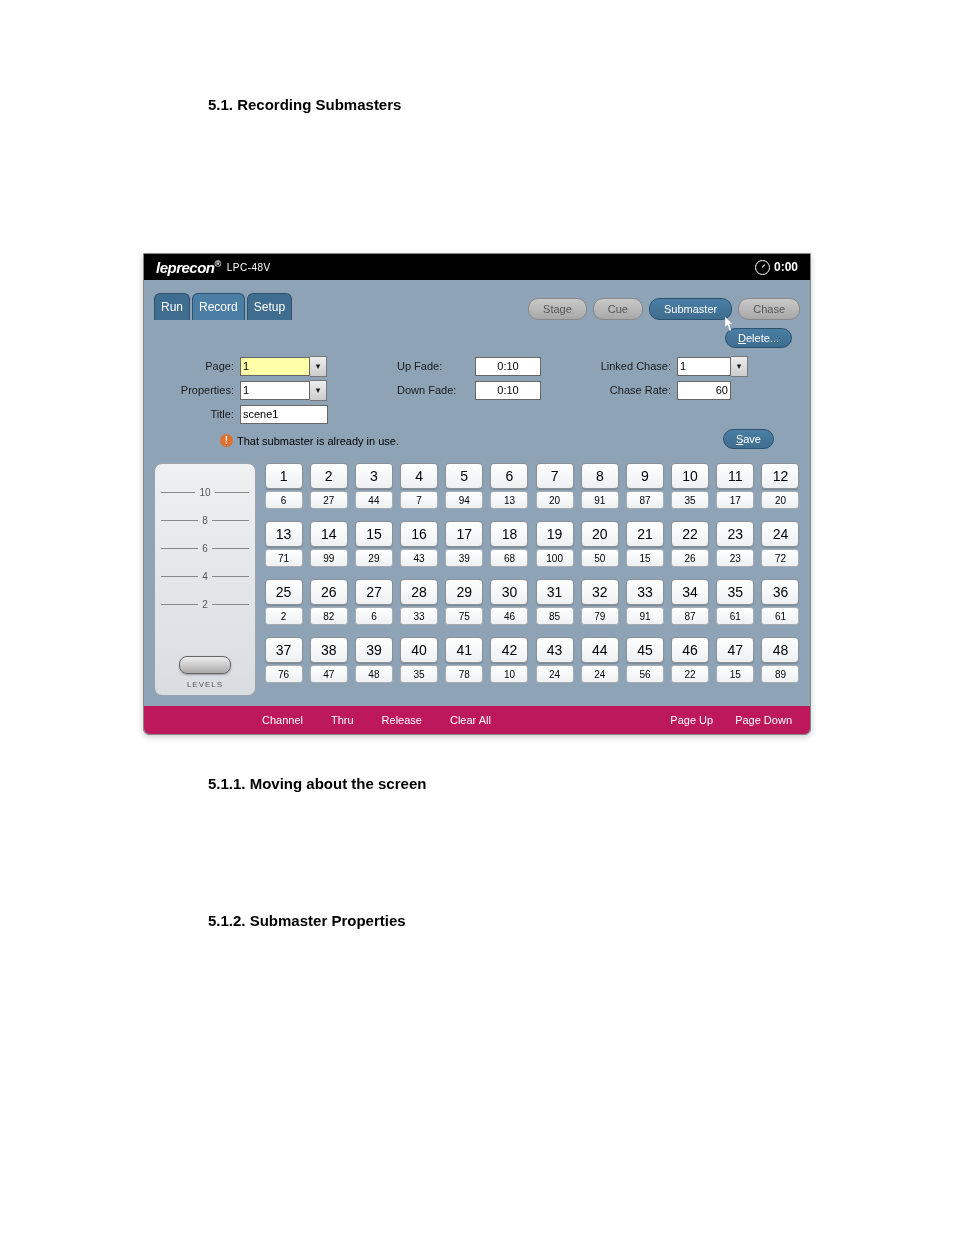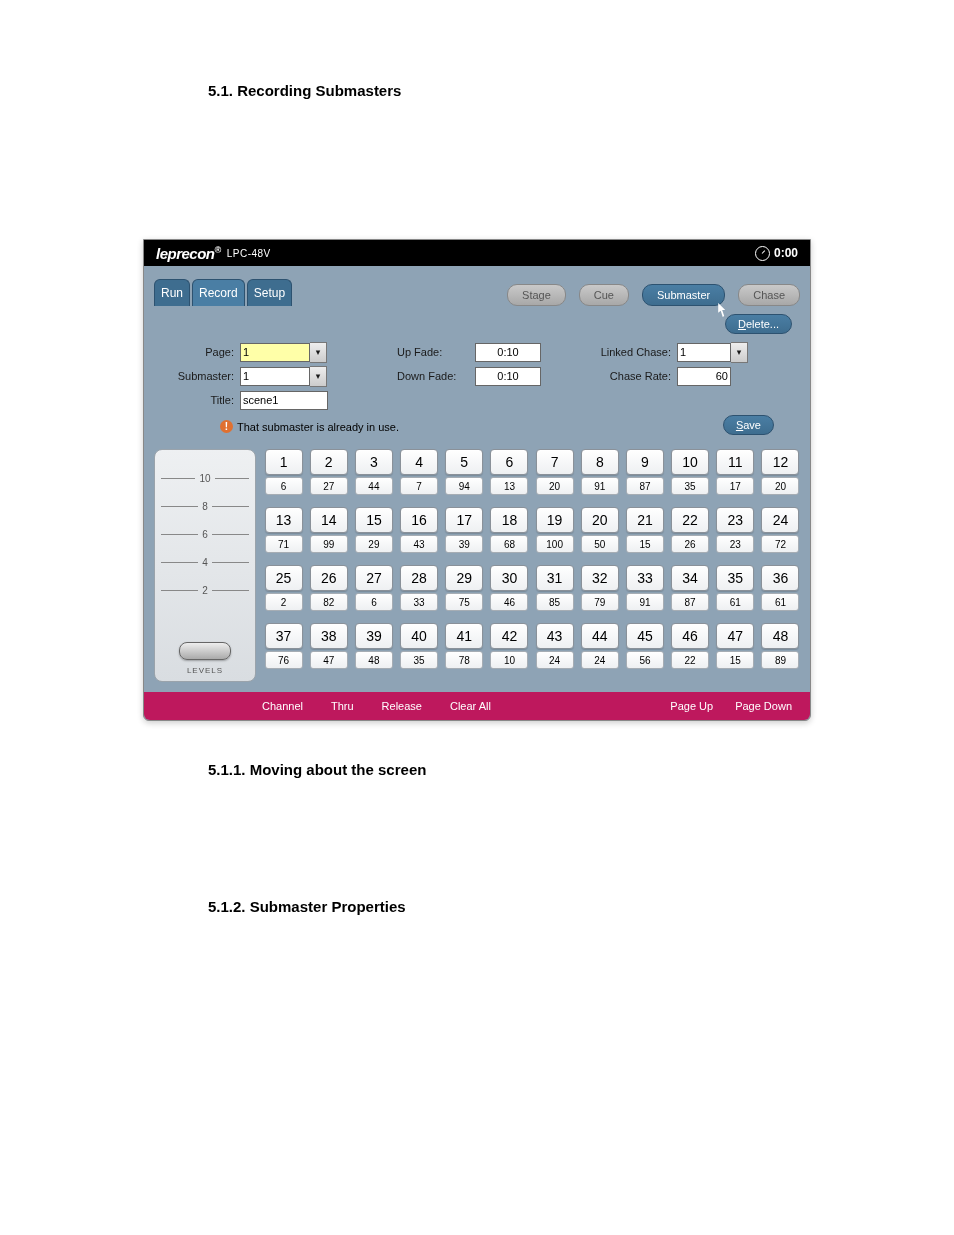--- a/index.html
+++ b/index.html
@@ -1,31 +1,31 @@
 <!DOCTYPE html>
 <html><head>
 <meta charset="utf-8">
 <style>
 html,body{margin:0;padding:0;background:#fff;font-family:Verdana,Geneva,sans-serif;font-size:12px;color:#000}
-.page{width:898px;margin:2px auto;padding:80px 0 0 0}
+.page{width:898px;margin:16px auto;padding:80px 0 0 0}
 .sect{margin:0 0 40px 180px;font-weight:bold;font-size:15px}
 .screenshot{width:666px;margin:140px auto 40px auto;border:1px solid #888;background:#8ea3b5;border-radius:0 0 6px 6px;box-shadow:0 2px 6px rgba(0,0,0,.2)}
 .titlebar{background:#000;color:#fff;height:26px;display:flex;align-items:center;padding:0 12px;font-size:12px}
 .logo{font-weight:bold;font-style:italic;font-size:15px;letter-spacing:-.5px}
 .regmark{font-size:9px;vertical-align:top}
 .model{margin-left:6px;font-size:10px;letter-spacing:.5px}
 .spacer{flex:1}
 .clock{display:inline-flex;align-items:flex-start;gap:4px;font-size:12px;font-weight:bold}
 .clockicon{width:13px;height:13px;border:1.5px solid #fff;border-radius:50%;position:relative;display:inline-block}
 .clockicon::after{content:"";position:absolute;left:50%;top:50%;width:4px;height:1px;background:#fff;transform-origin:left center;transform:rotate(-45deg)}
 .tabbar{display:flex;align-items:flex-end;padding:4px 10px 0 10px;height:36px}
 .lefttabs{display:flex;gap:2px}
 .tab{background:#3e6d8f;color:#fff;font-size:12px;padding:6px 6px;border-radius:6px 6px 0 0;cursor:pointer;border:1px solid #2d5270;border-bottom:none}
 .tab.active{background:#4a7ea4}
-.righttabs{margin-left:auto;display:flex;gap:13px}
+.righttabs{margin-left:auto;display:flex;gap:6px}
 .rtab{background:linear-gradient(#c9c9c9,#a8a8a8);color:#555;font-size:11px;padding:4px 14px;border-radius:10px;border:1px solid #888;cursor:pointer}
 .rtab.active{background:linear-gradient(#4a7ea4,#3e6d8f);color:#fff;border:1px solid #2d5270}
 .toolbar-sub{display:flex;justify-content:flex-end;padding:8px 18px 4px 18px}
 .pillbtn{background:linear-gradient(#4a7ea4,#3e6d8f);color:#fff;font-size:11px;padding:3px 12px;border-radius:10px;border:1px solid #2d5270;cursor:pointer}
 .pillbtn .ul{text-decoration:underline}
 .form-area{padding:2px 18px 6px 18px}
 .form-row{display:flex;align-items:center;height:24px;font-size:11px;color:#1a1a1a}
 .flabel{width:72px;text-align:right;margin-right:6px}
 .finput{height:17px;width:64px;background:#fff;border:1px solid #666;font-size:11px;padding:0 2px}
 .finput.hl{background:#ffffa8}
@@ -99,21 +99,21 @@
         <span class="flabel">Page:</span>
         <input class="finput hl" value="1" style="">
         <span class="dropbtn">▾</span>
         <span class="col2">Up Fade:</span>
         <input class="finput r" style="margin-left: 6px;" value="0:10">
         <span class="col3">Linked Chase:</span>
         <input class="finput" style="width: 48px; margin-left: 6px;" value="1">
         <span class="dropbtn">▾</span>
       </div>
       <div class="form-row">
-        <span class="flabel">Submaster:</span>
+        <span class="flabel">Properties:</span>
         <input class="finput" value="1" style="">
         <span class="dropbtn">▾</span>
         <span class="col2">Down Fade:</span>
         <input class="finput r" style="margin-left: 6px;" value="0:10">
         <span class="col3">Chase Rate:</span>
         <input class="finput r2" style="margin-left: 6px;" value="60">
       </div>
       <div class="form-row">
         <span class="flabel">Title:</span>
         <input class="finput" style="width: 82px;" value="scene1">

